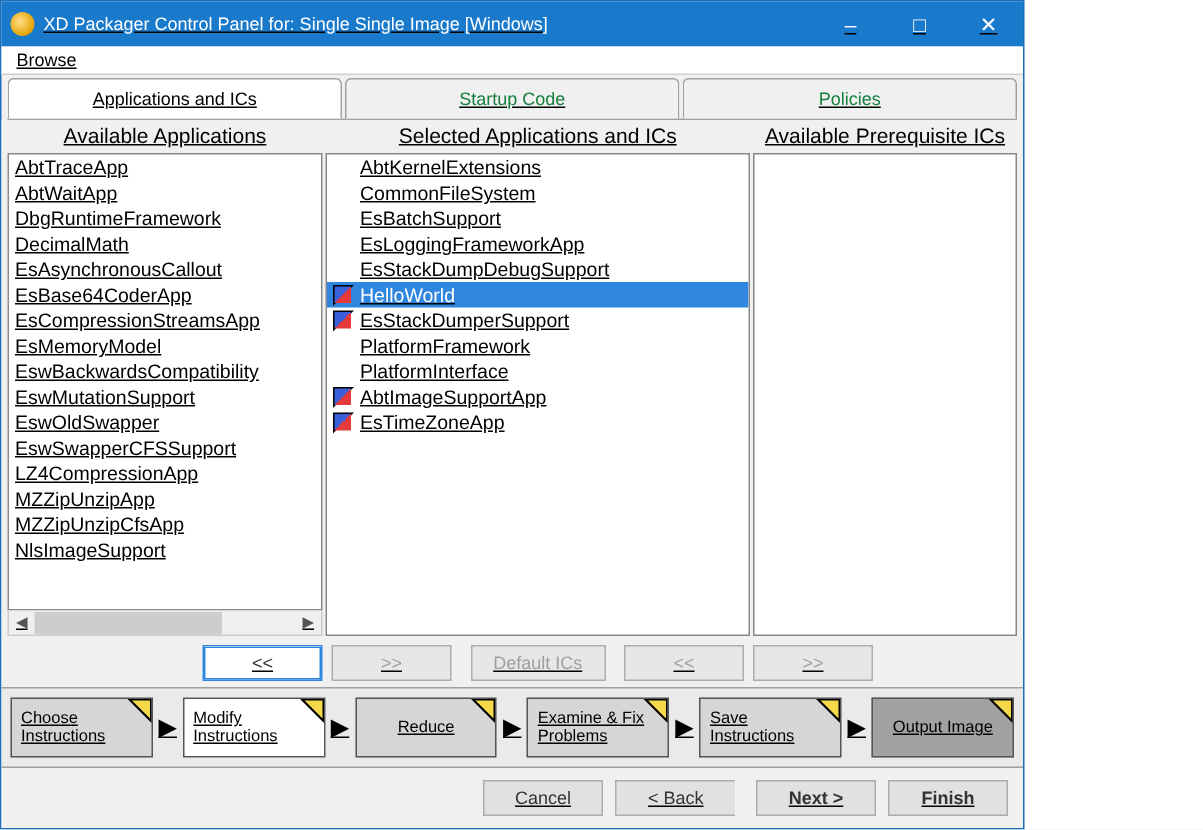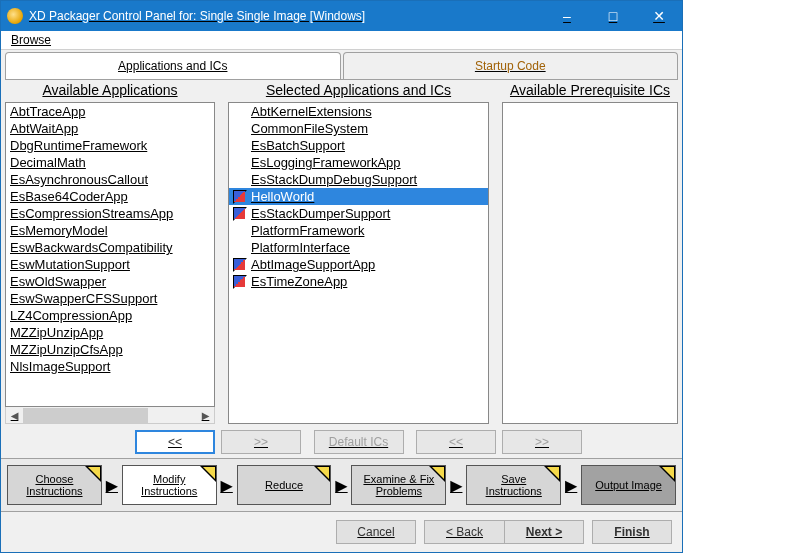--- a/index.html
+++ b/index.html
@@ -7,51 +7,51 @@
   .window { width: 683px; height: 553px; border: 1px solid #1a6fb8; display: flex; flex-direction: column; background: #f0f0f0; text-decoration: underline; }
   .titlebar { background: #1979ca; color: #fff; height: 30px; display: flex; align-items: center; padding-left: 6px; }
   .titlebar .icon { width: 16px; height: 16px; margin-right: 6px; background: radial-gradient(circle at 40% 40%, #ffe08a 0%, #e6a200 70%, #8a5a00 100%); border-radius: 50%; flex-shrink:0;}
   .titlebar .title { flex: 1; font-size: 12px; }
   .winbtns { display: flex; height: 100%; }
   .winbtn { width: 46px; display:flex; align-items:center; justify-content:center; color:#fff; font-size:14px; cursor:pointer; }
   .menubar { background:#fff; border-bottom:1px solid #d0d0d0; padding:2px 6px; font-size:12px; }
   .menubar span { padding:2px 4px; cursor:default; }
   .tabs-row { display:flex; background:#f0f0f0; border-bottom:1px solid #a0a0a0; margin:2px 4px 0 4px;}
   .tab { flex:1; text-align:center; padding:6px 4px; border:1px solid #a0a0a0; border-bottom:none; background:#fff; border-radius:4px 4px 0 0; margin-right:2px; font-size:12px; cursor:pointer;}
-  .tab.inactive { background:#f0f0f0; color:#a16207; }
+  .tab.inactive { background:#f0f0f0; color:#15803d; }
   .tab:last-child { margin-right:0; }
-  .panels { display:flex; flex:1; gap:13px; padding:0 4px 2px 4px; min-height:0; background:#f0f0f0;}
+  .panels { display:flex; flex:1; gap:2px; padding:0 4px 2px 4px; min-height:0; background:#f0f0f0;}
   .panel { display:flex; flex-direction:column; background:#f0f0f0; min-height:0;}
   .panel.left { width: 210px; }
   .panel.mid { flex:1; }
   .panel.right { width: 176px; }
   .panel-title { text-align:center; font-size:14px; padding:2px 0 4px 0; }
   .listbox { flex:1; background:#fff; border:1px solid #888; overflow-y:scroll; overflow-x:auto; font-size:13px; line-height:17px; min-height:0;}
   .listbox .row { white-space:nowrap; padding:0 4px; cursor:default; display:flex; align-items:center; }
   .listbox .row .glyph { width:16px; height:14px; margin-right:2px; position:relative; display:inline-block; flex-shrink:0;}
   .glyph::before { content:""; position:absolute; left:0; top:0; width:0;height:0; border-top:14px solid #000; border-right:14px solid transparent;}
   .glyph::after { content:""; position:absolute; left:1px; top:1px; width:11px; height:11px; background:linear-gradient(135deg,#3a5fd8 0 50%, #e63a3a 50% 100%); }
   .listbox .indent { padding-left:22px; }
   .listbox .row.selected { background:#2e86de; color:#fff; }
   .hscroll { height:17px; background:#f0f0f0; border:1px solid #ccc; border-top:none; display:flex; align-items:center;}
   .hscroll .thumb { height:15px; background:#cdcdcd; }
   .hscroll .arrow { width:17px; text-align:center; color:#555; font-size:10px;}
   .btnrow { display:flex; gap:6px; padding:4px; justify-content:center; background:#f0f0f0;}
   .btn { width:80px; height:24px; border:1px solid #adadad; background:#e1e1e1; font-size:12px; color:#333; cursor:pointer;}
   .btn:disabled, .btn.disabled { color:#a0a0a0; background:#e7e7e7; cursor:default;}
   .btn.active-out { background:#fff; border:1px solid #2e86de; box-shadow:0 0 0 1px #2e86de inset;}
   .wizard { display:flex; align-items:center; gap:2px; padding:6px 6px; border-top:1px solid #a0a0a0; border-bottom:1px solid #a0a0a0; background:#eaeaea;}
-  .step { position:relative; flex:1; border:1px solid #555; background:#d6d6d6; height:40px; display:flex; align-items:center; justify-content:center; text-align:center; font-size:11px; line-height:12px; padding:2px 6px;}
+  .step { position:relative; flex:1; border:1px solid #555; background:#d6d6d6; height:40px; display:flex; align-items:center; justify-content:center; font-size:11px; line-height:12px; padding:2px 6px;}
   .step.current { background:#fff; }
   .step.last { background:#a2a2a2; }
   .step .corner { position:absolute; top:0; right:0; width:0;height:0; border-top:16px solid #000; border-left:16px solid transparent;}
   .step .corner::after { content:""; position:absolute; top:-15px; right:1px; width:0;height:0; border-top:12px solid #f5d94a; border-left:12px solid transparent;}
   .arrow-connector { width:16px; text-align:center; font-size:16px; color:#000;}
   .footer { display:flex; justify-content:flex-end; gap:8px; padding:8px 10px; background:#f0f0f0;align-items:flex-end;}
-  .footer .navpair { display:flex; }
+  .footer .navpair { display:flex;gap:14px; }
   .footer .btn { width:80px; height:24px;}
   .footer .navpair .btn:first-child { border-right:none;}
 </style>
 </head>
 <body>
 
 <div class="window">
   <div class="titlebar">
     <span class="icon"></span>
     <span class="title">XD Packager Control Panel for: Single Single Image [Windows]</span>
@@ -62,20 +62,21 @@
     </div>
   </div>
 
   <div class="menubar">
     <span>Browse</span>
   </div>
 
   <div class="tabs-row">
     <div class="tab">Applications and ICs</div>
     <div class="tab inactive">Startup Code</div>
+    <div class="tab inactive">Policies</div>
   </div>
 
   <div class="panels">
     <div class="panel left">
       <div class="panel-title">Available Applications</div>
       <div class="listbox" id="left-list">
           <div class="row">AbtTraceApp</div>
           <div class="row">AbtWaitApp</div>
           <div class="row">DbgRuntimeFramework</div>
           <div class="row">DecimalMath</div>

